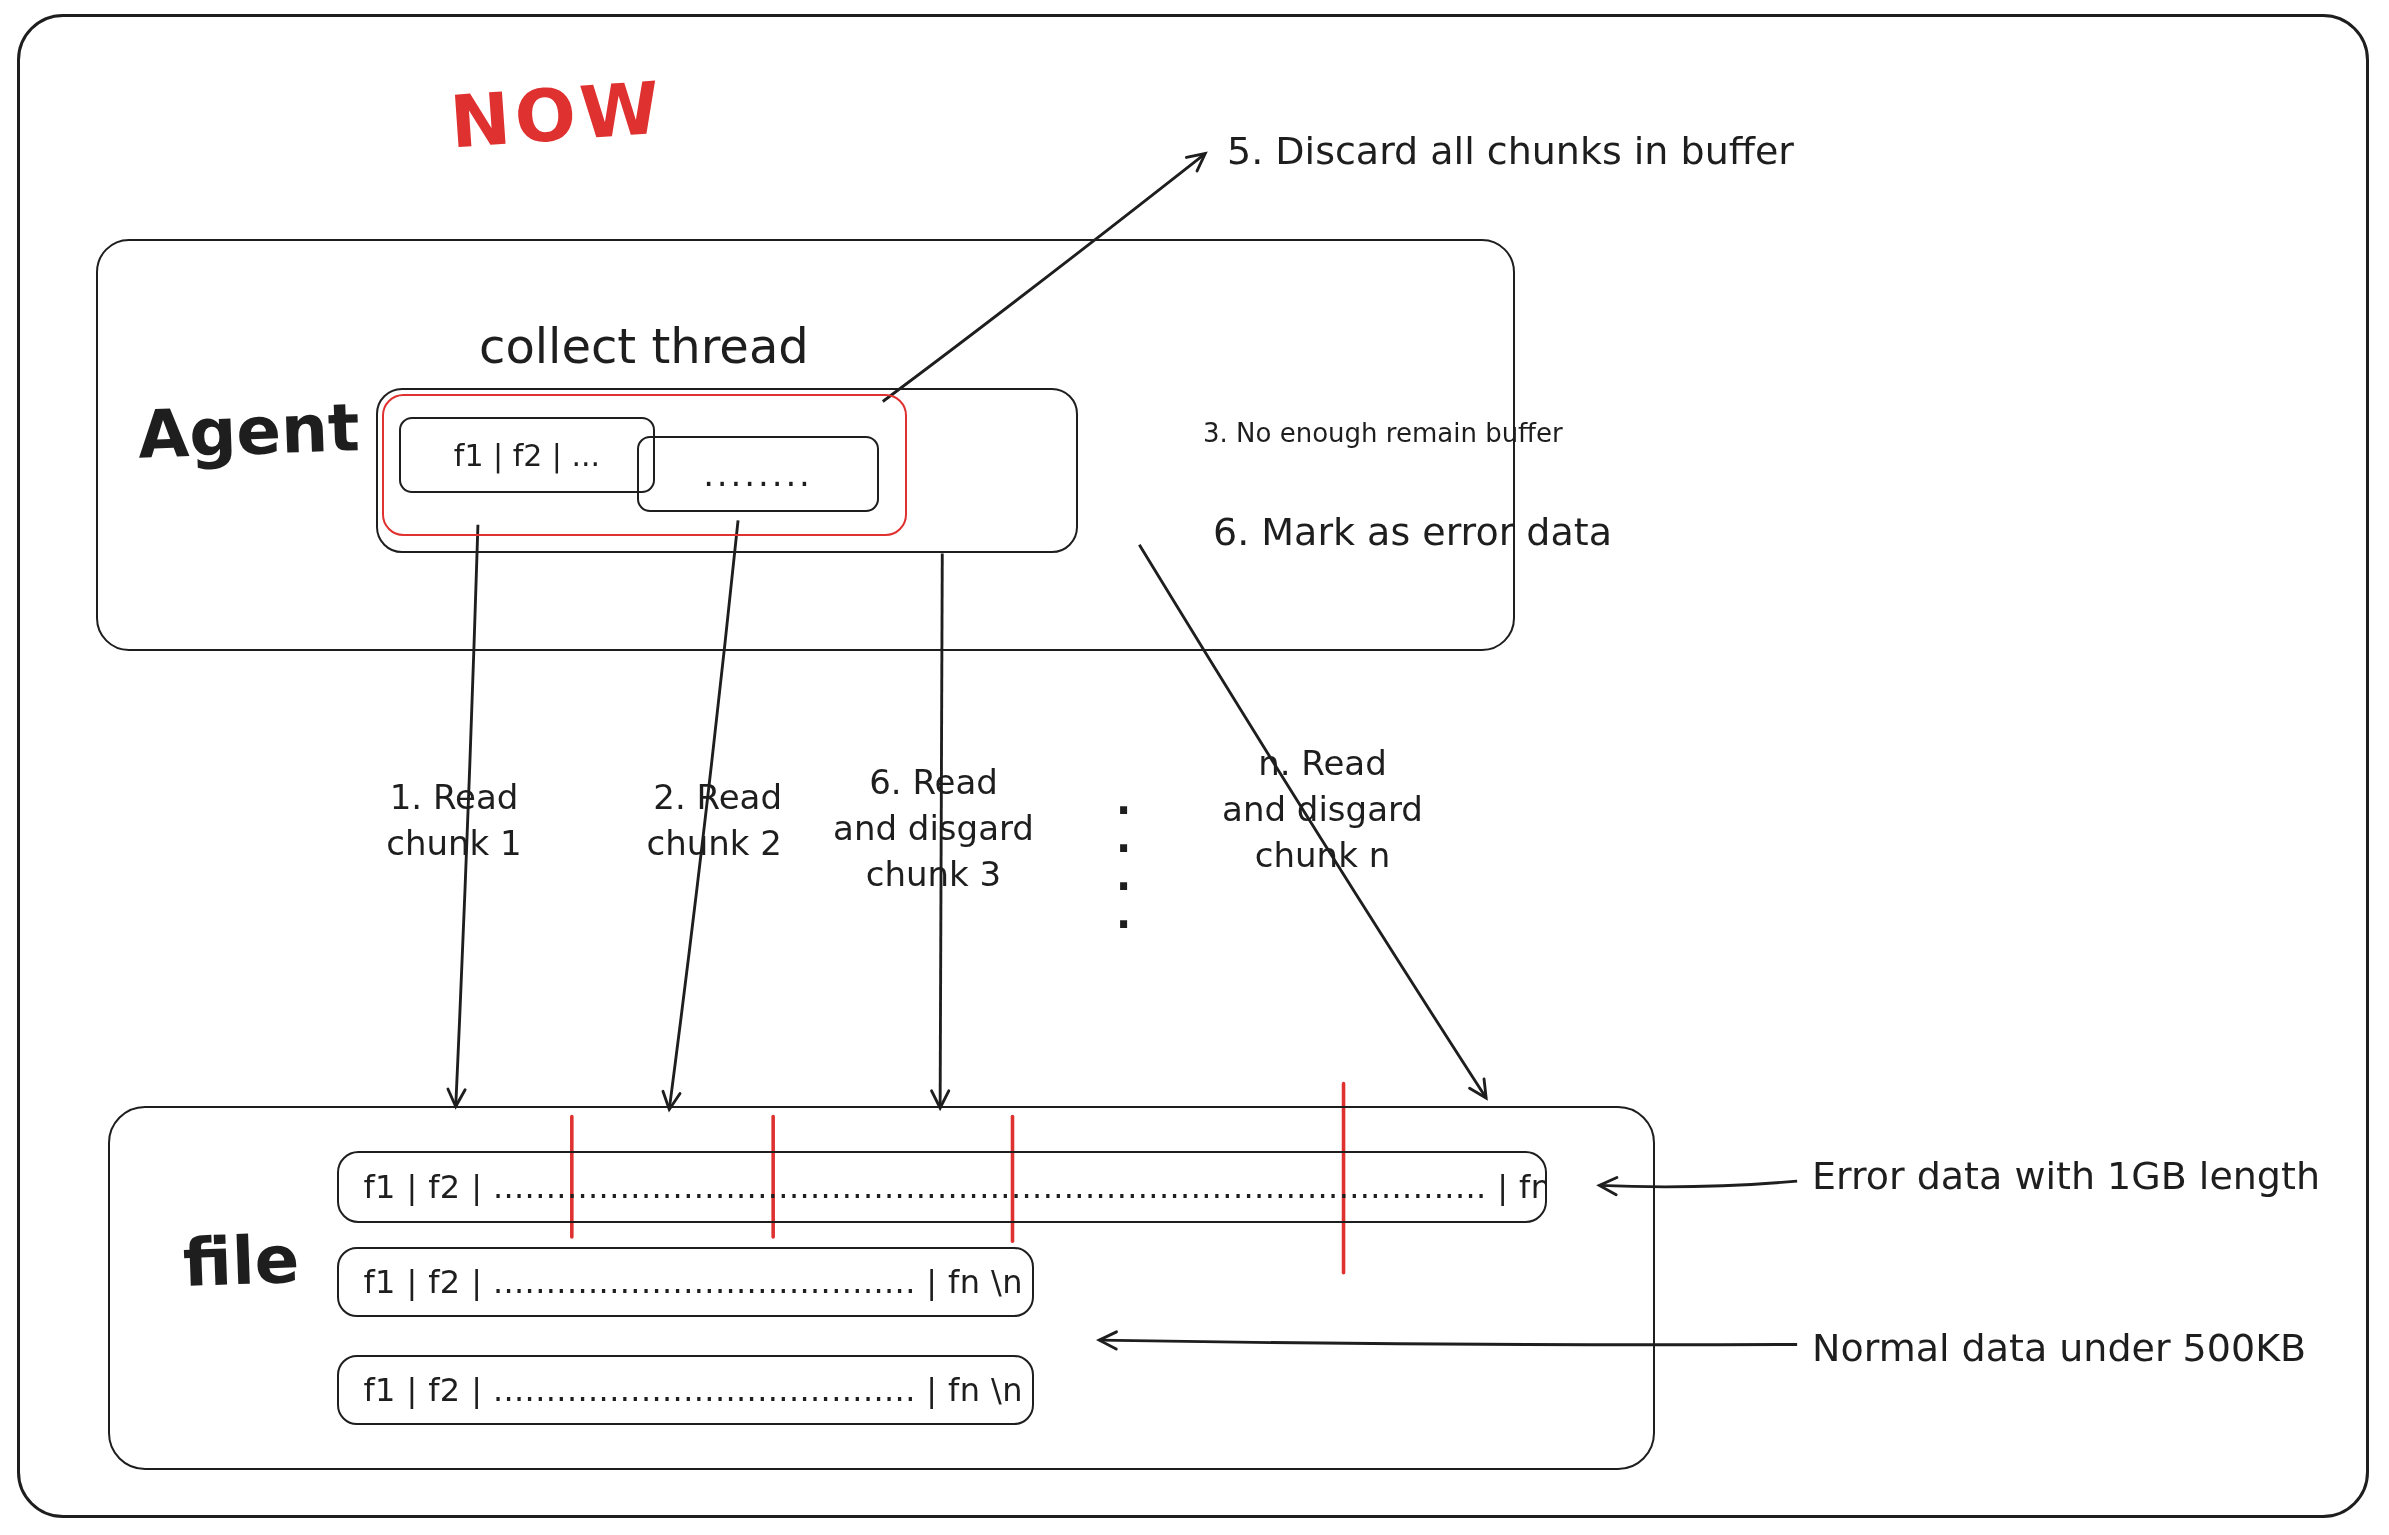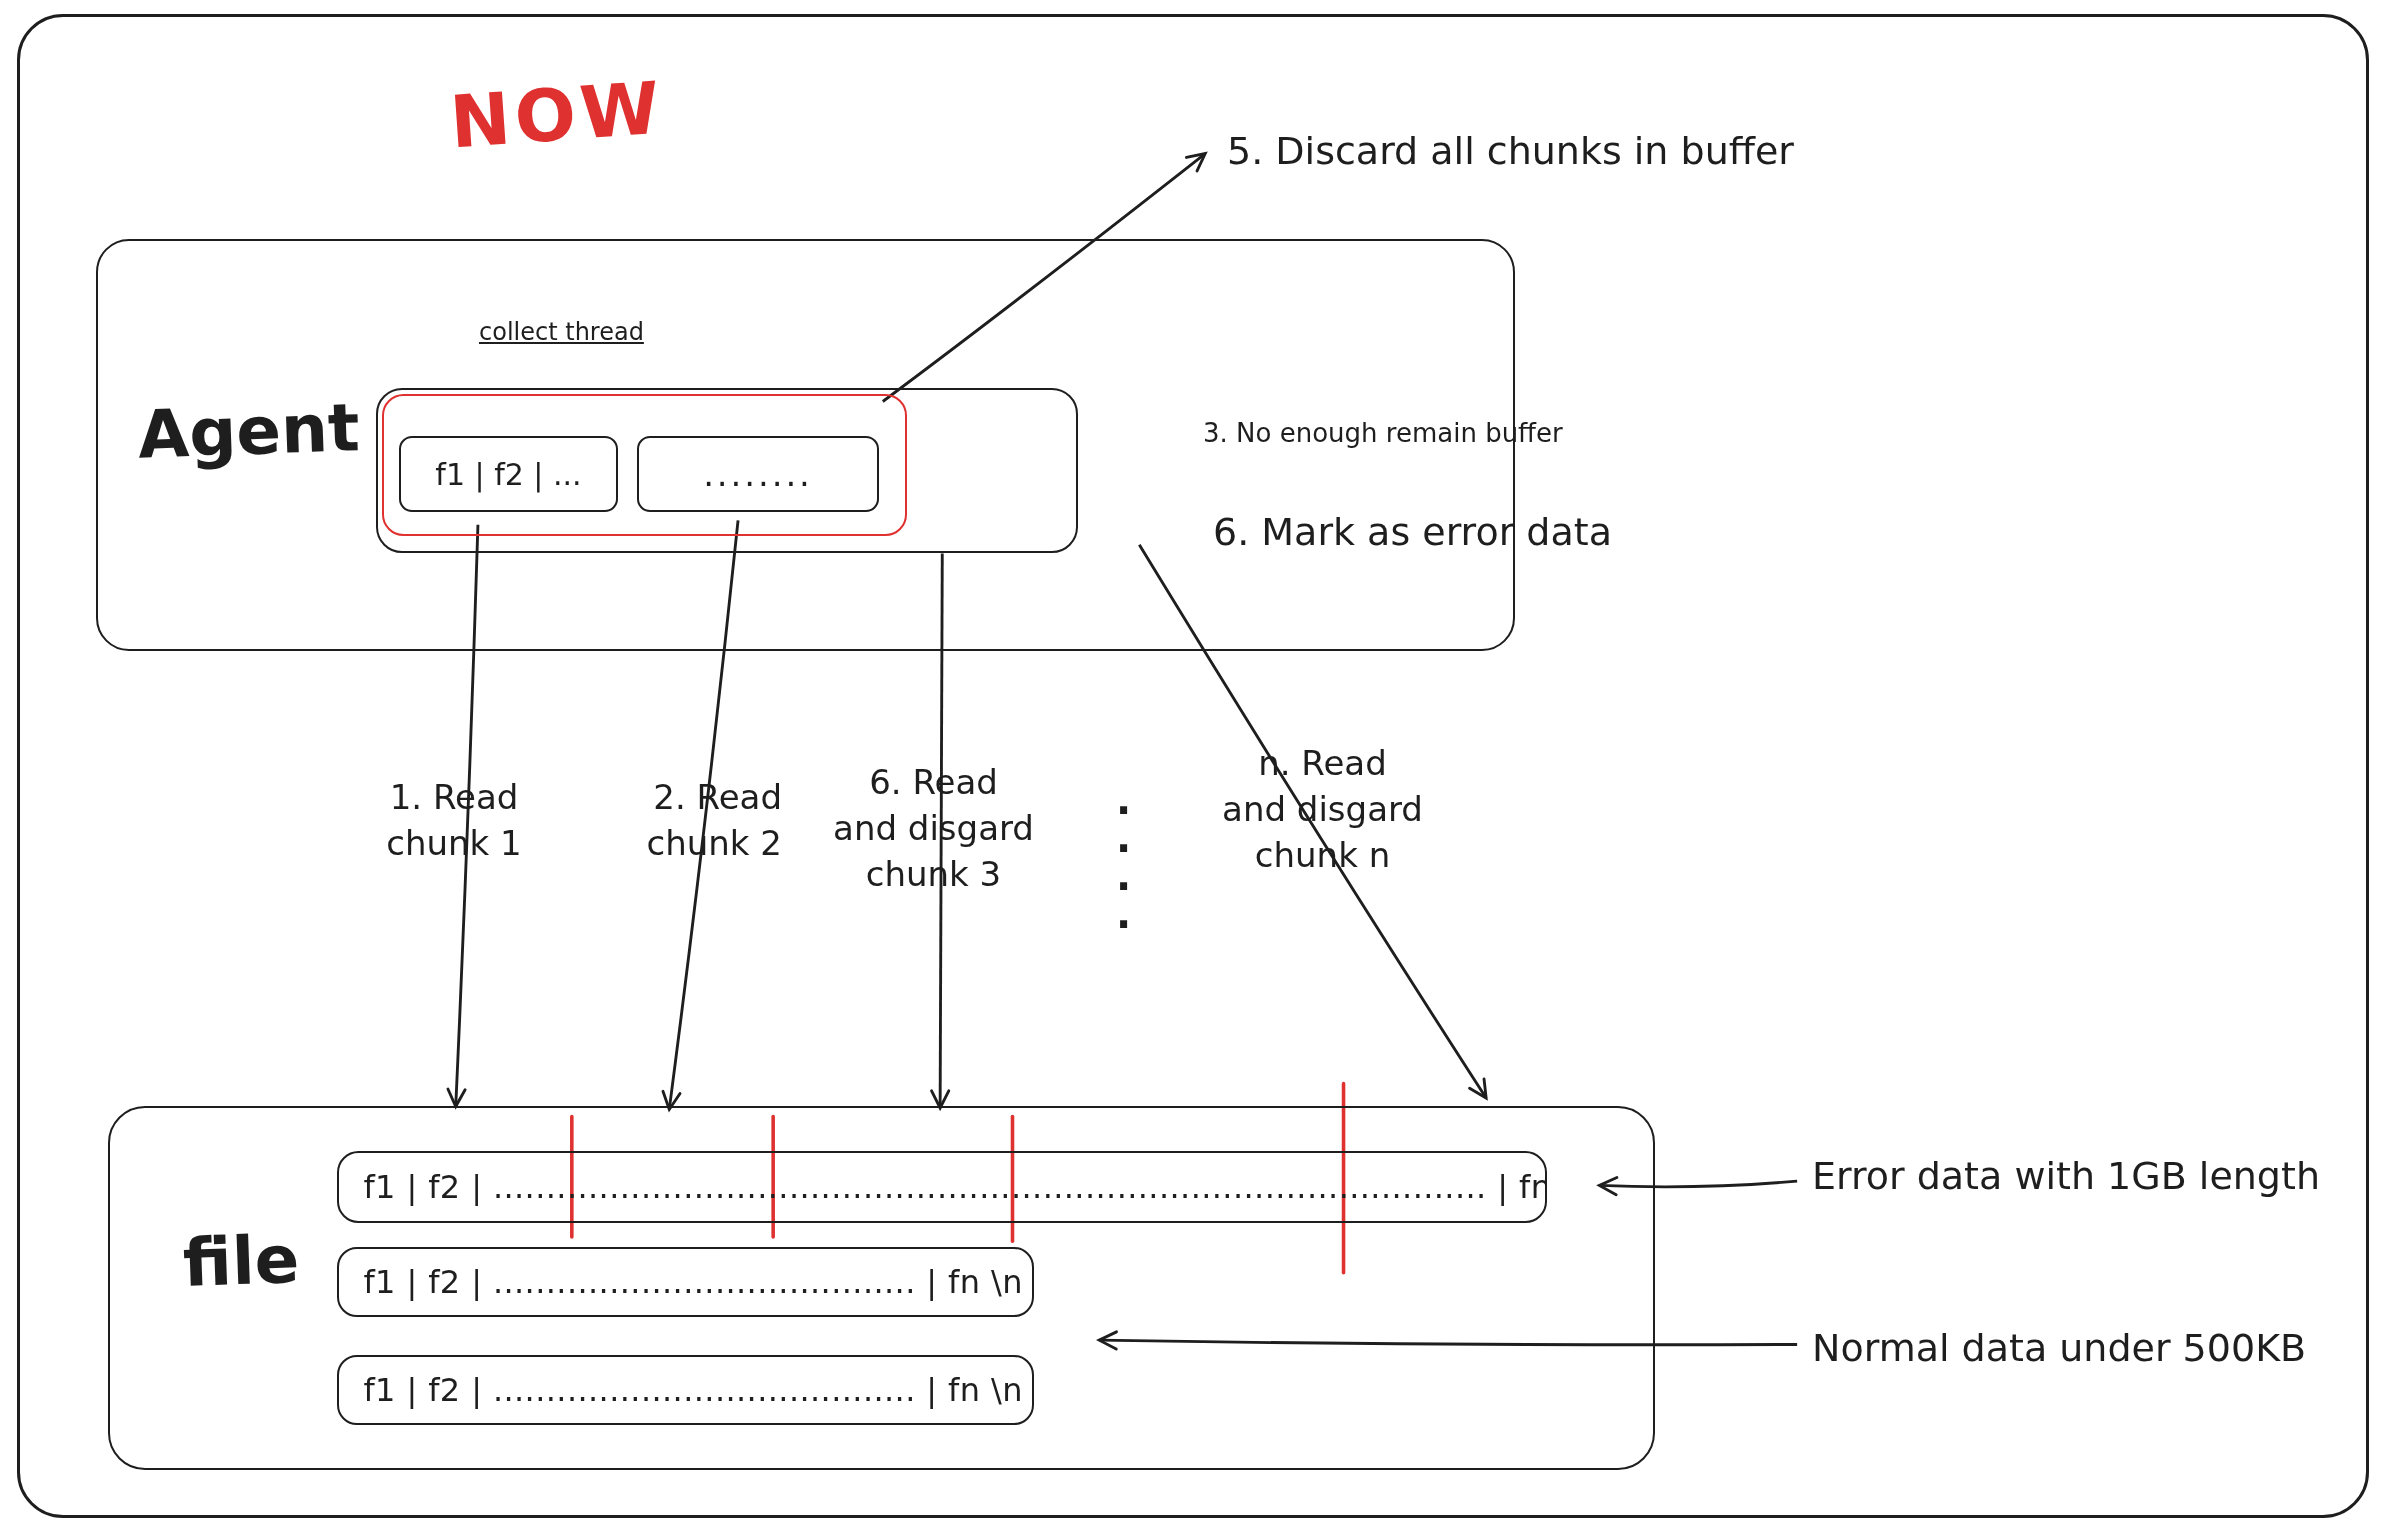--- a/index.html
+++ b/index.html
@@ -79,26 +79,26 @@
       <line x1="1875" y1="1512" x2="1875" y2="1776"></line>
     </g>
   </svg>
 
   <div class="box" style="left:17px; top:14.3px; width:2352px; height:1504px; border-radius:46px; border-width:3.6px;"></div>
 
   <div class="txt" style="left:450px; top:73px; font-size:72px; font-weight:bold; color:#e03131; transform:rotate(-4deg); letter-spacing:4.3px;">NOW</div>
 
   <div class="box" style="left:96px; top:239px; width:1419px; height:412px; border-radius:33px;"></div>
   <div class="txt" style="left:138px; top:393px; font-size:66px; font-weight:bold; transform:rotate(-2deg);">Agent</div>
-  <div class="txt" style="left:479px; top:318px; font-size:24px;text-decoration:underline;">collect thread</div>
+  <div class="txt" style="left:479px; top:318px; font-size:48px;">collect thread</div>
 
   <div class="box" style="left:376px; top:388px; width:702px; height:165px; border-radius:26px; border-width:2.2px;"></div>
   <div class="box" style="left:382px; top:394px; width:525px; height:142px; border-radius:21.5px; border:2.9px solid #e03131;"></div>
 
-  <div class="box" style="left:399px; top:436px; width:219px; height:76px; border-radius:13px; border-width:2.2px;">
+  <div class="box" style="left:399px; top:417px; width:256px; height:76px; border-radius:13px; border-width:2.2px;">
     <div class="chunk-text">f1 | f2 | ...</div>
   </div>
   <div class="box" style="left:637px; top:436px; width:242px; height:76px; border-radius:13px; border-width:2.2px;">
     <div class="chunk-text" style="font-size:34px; letter-spacing:2.9px;">........</div>
   </div>
 
   <div class="txt" style="left:1227px; top:129px; font-size:38px;">5. Discard all chunks in buffer</div>
   <div class="txt" style="left:1203px; top:400px; font-size:26px;margin-top:18px;">3. No enough remain buffer</div>
   <div class="txt" style="left:1213px; top:510px; font-size:38px;">6. Mark as error data</div>
 

